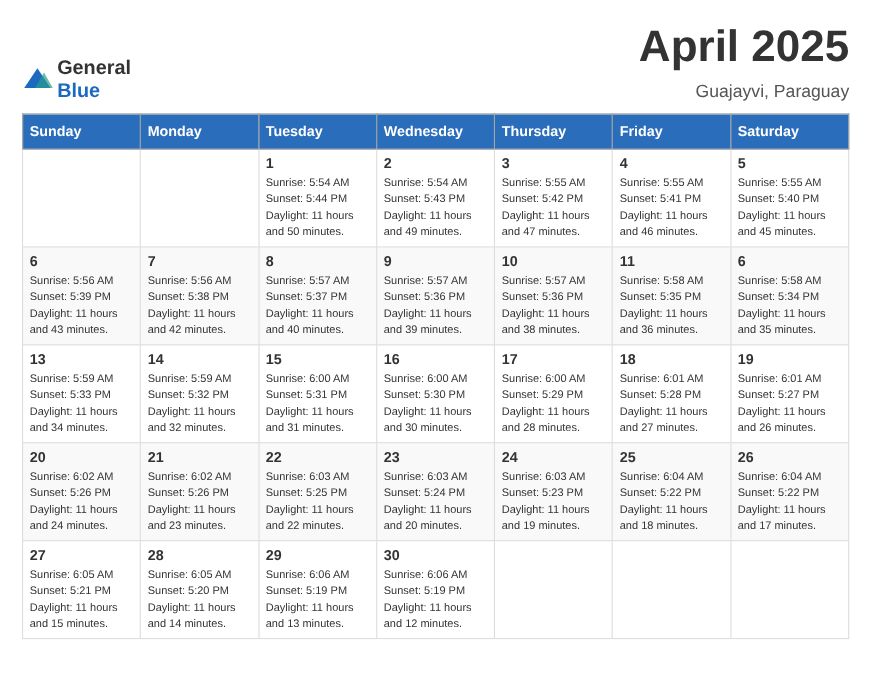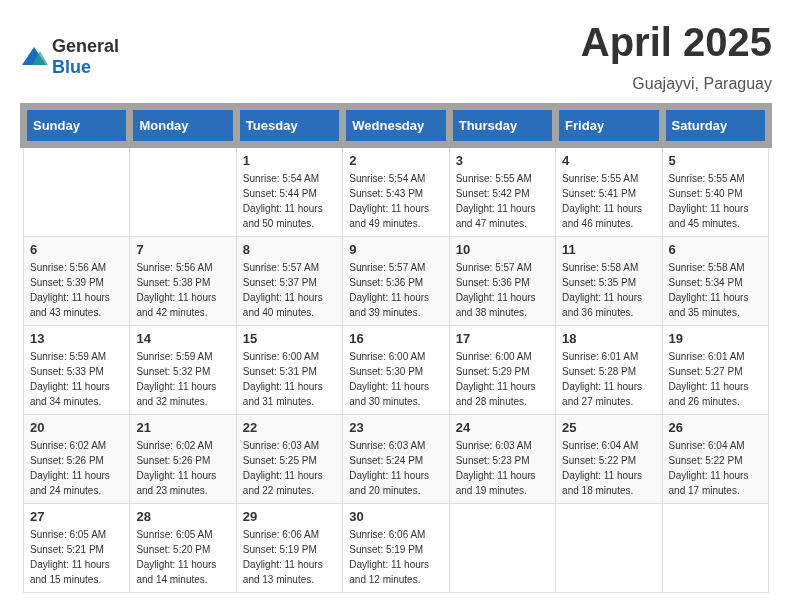--- a/index.html
+++ b/index.html
@@ -6,21 +6,21 @@
     body {
       font-family: Arial, sans-serif;
       background: #fff;
       width: 792px;
       min-height: 612px;
       padding: 20px;
     }
     .header-area {
       display: flex;
       justify-content: space-between;
-      align-items: center;
+      align-items: flex-end;
       margin-bottom: 10px;
     }
     .logo {
       display: flex;
       align-items: center;
       gap: 4px;
     }
     .logo-text-general {
       font-size: 18px;
       font-weight: bold;
@@ -54,21 +54,21 @@
       border-collapse: collapse;
       border: 1px solid #ccc;
     }
     .calendar th {
       background-color: #2a6ebb;
       color: #fff;
       font-size: 13px;
       font-weight: bold;
       padding: 8px 6px;
       text-align: left;
-      border: 7px solid #a3a3a3;
+      border: 1px solid #a3a3a3;
     }
     .calendar td {
       vertical-align: top;
       padding: 5px 6px;
       font-size: 11px;
       color: #333;
       border: 1px solid #ddd;
       width: calc(100% / 7);
       min-height: 90px;
       background: #fff;

